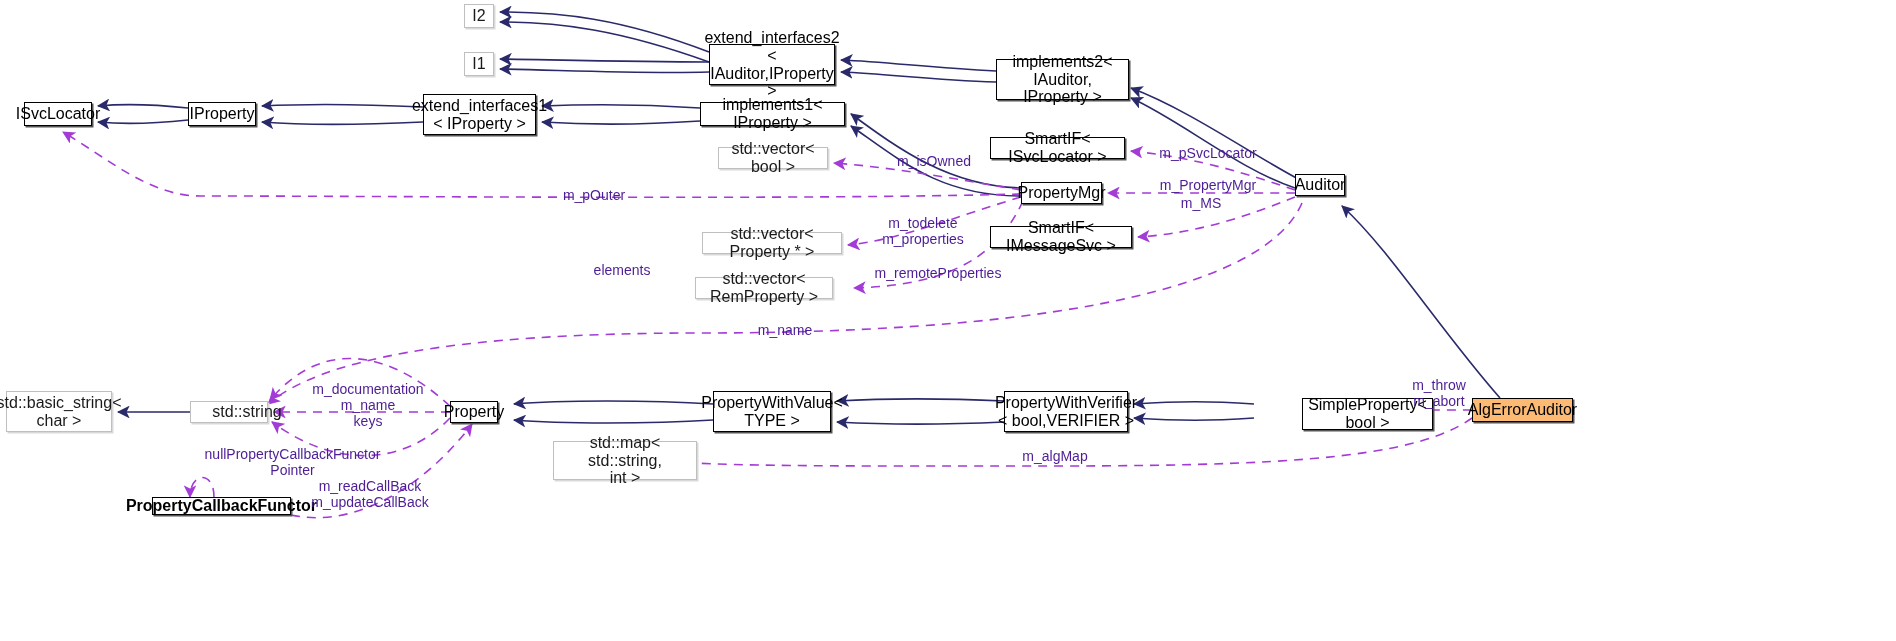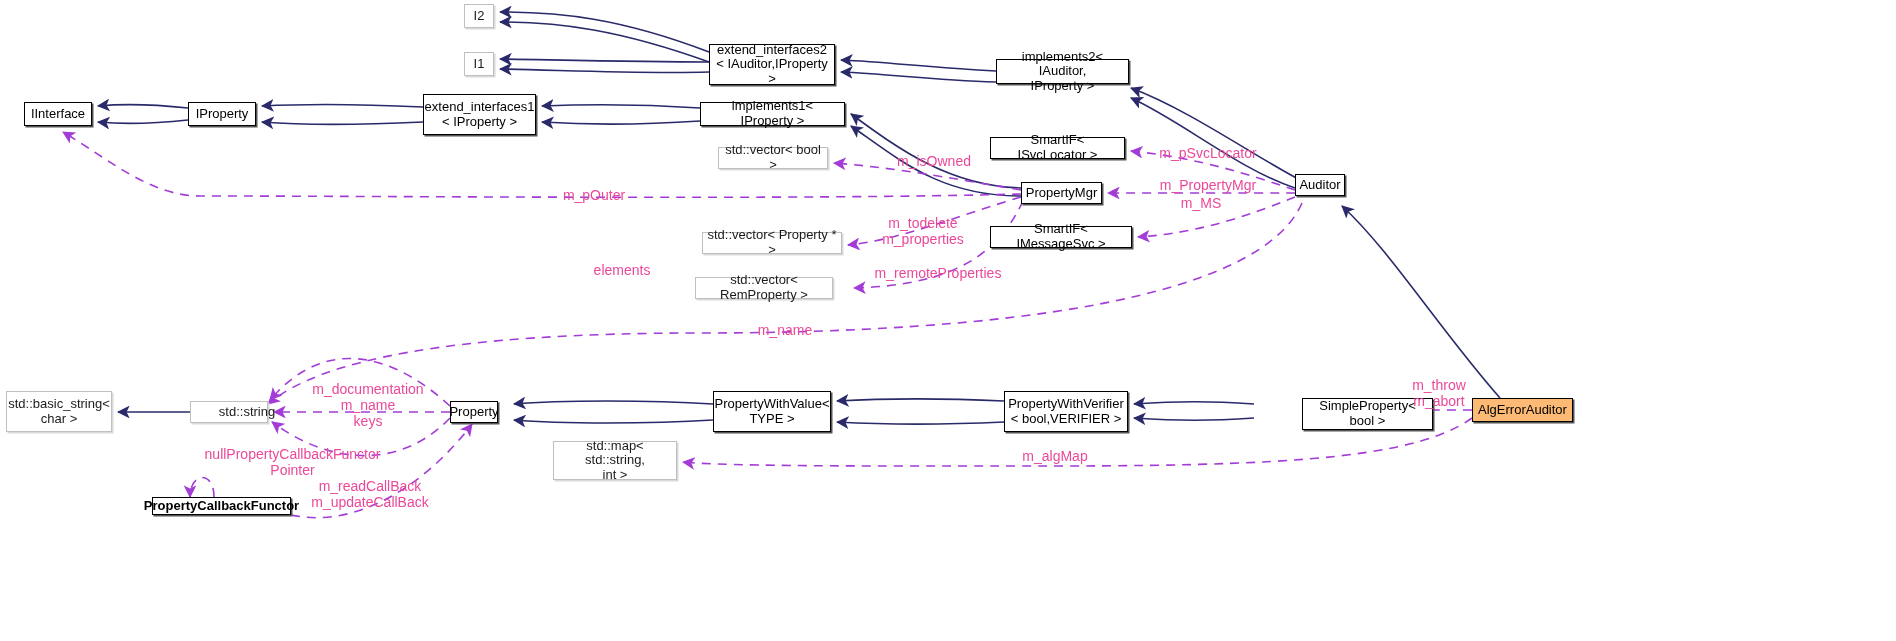--- a/index.html
+++ b/index.html
@@ -23,21 +23,21 @@
     height: 641px;
     pointer-events: none;
   }
   .node {
     position: absolute;
     box-sizing: border-box;
     display: flex;
     align-items: center;
     justify-content: center;
     text-align: center;
-    font-size: 13px;
+    font-size: 16px;
     color: #000000;
     line-height: 1.12;
     background: #ffffff;
     white-space: pre-line;
     padding: 1px 4px;
   }
   
   .node.cls {
     border: 1px solid #000000;
     box-shadow: 1.5px 1.5px 0 0 #555555;
@@ -50,21 +50,21 @@
   }
   
   .node.current {
     border: 1px solid #000000;
     background: #fdba74;
     box-shadow: 1.5px 1.5px 0 0 #555555;
   }
   .edge-label {
     position: absolute;
     font-size: 14px;
-    color: #ec4899;
+    color: #4c1d95;
     white-space: pre-line;
     text-align: center;
     line-height: 1.15;
     background: transparent;
   }
 </style>
 </head>
 <body>
 
 <div id="canvas">
@@ -149,23 +149,23 @@
 
       <path d="M 1472 410 C 1440 410 1420 410 1391 410"></path>
     </g>
   </svg>
 
   <div id="nodes-layer">
       <div class="node ext" style="left: 464px; top: 4px; width: 30px; height: 24px;">I2</div>
       <div class="node ext" style="left: 464px; top: 52px; width: 30px; height: 24px;">I1</div>
       <div class="node cls" style="left: 709px; top: 44px; width: 126px; height: 41px;">extend_interfaces2
 &lt; IAuditor,IProperty &gt;</div>
-      <div class="node cls" style="left: 996px; top: 59px; width: 133px; height: 25px;">implements2&lt; IAuditor,
+      <div class="node cls" style="left: 996px; top: 59px; width: 133px; height: 41px;">implements2&lt; IAuditor,
 IProperty &gt;</div>
-      <div class="node cls" style="left: 24px; top: 102px; width: 68px; height: 24px;">IInterface</div>
+      <div class="node cls" style="left: 24px; top: 102px; width: 68px; height: 24px;">ISvcLocator</div>
       <div class="node cls" style="left: 188px; top: 102px; width: 68px; height: 24px;">IProperty</div>
       <div class="node cls" style="left: 423px; top: 94px; width: 113px; height: 41px;">extend_interfaces1
 &lt; IProperty &gt;</div>
       <div class="node cls" style="left: 700px; top: 102px; width: 145px; height: 24px;">implements1&lt; IProperty &gt;</div>
       <div class="node ext" style="left: 718px; top: 147px; width: 110px; height: 22px;">std::vector&lt; bool &gt;</div>
       <div class="node cls" style="left: 990px; top: 137px; width: 135px; height: 22px;">SmartIF&lt; ISvcLocator &gt;</div>
       <div class="node cls" style="left: 1021px; top: 182px; width: 81px; height: 22px;">PropertyMgr</div>
       <div class="node cls" style="left: 1295px; top: 174px; width: 50px; height: 22px;">Auditor</div>
       <div class="node cls" style="left: 990px; top: 226px; width: 142px; height: 22px;">SmartIF&lt; IMessageSvc &gt;</div>
       <div class="node ext" style="left: 702px; top: 232px; width: 140px; height: 22px;">std::vector&lt; Property * &gt;</div>
@@ -173,21 +173,21 @@
       <div class="node ext" style="left: 6px; top: 391px; width: 106px; height: 41px;">std::basic_string&lt;
 char &gt;</div>
       <div class="node ext" style="left: 190px; top: 401px; width: 78px; height: 22px; padding-left: 40px;">std::string</div>
       <div class="node cls" style="left: 450px; top: 401px; width: 48px; height: 22px;">Property</div>
       <div class="node cls" style="left: 713px; top: 391px; width: 118px; height: 41px;">PropertyWithValue&lt;
 TYPE &gt;</div>
       <div class="node cls" style="left: 1004px; top: 391px; width: 124px; height: 41px;">PropertyWithVerifier
 &lt; bool,VERIFIER &gt;</div>
       <div class="node cls" style="left: 1302px; top: 398px; width: 131px; height: 32px;">SimpleProperty&lt; bool &gt;</div>
       <div class="node current" style="left: 1472px; top: 398px; width: 101px; height: 24px;">AlgErrorAuditor</div>
-      <div class="node ext" style="left: 553px; top: 441px; width: 124px; height: 39px;">std::map&lt; std::string,
+      <div class="node ext" style="left: 553px; top: 441px; width: 144px; height: 39px;">std::map&lt; std::string,
 int &gt;</div>
       <div class="node cls" style="left: 152px; top: 497px; width: 139px; height: 18px; font-weight: bold;">PropertyCallbackFunctor</div>
     </div>
   <div id="labels-layer">
       <div class="edge-label" style="left: 884px; top: 153px; width: 100px;">m_isOwned</div>
       <div class="edge-label" style="left: 1148px; top: 145px; width: 120px;">m_pSvcLocator</div>
       <div class="edge-label" style="left: 549px; top: 187px; width: 90px;">m_pOuter</div>
       <div class="edge-label" style="left: 1146px; top: 177px; width: 124px;">m_PropertyMgr</div>
       <div class="edge-label" style="left: 1171px; top: 195px; width: 60px;">m_MS</div>
       <div class="edge-label" style="left: 873px; top: 215px; width: 100px;">m_todelete

